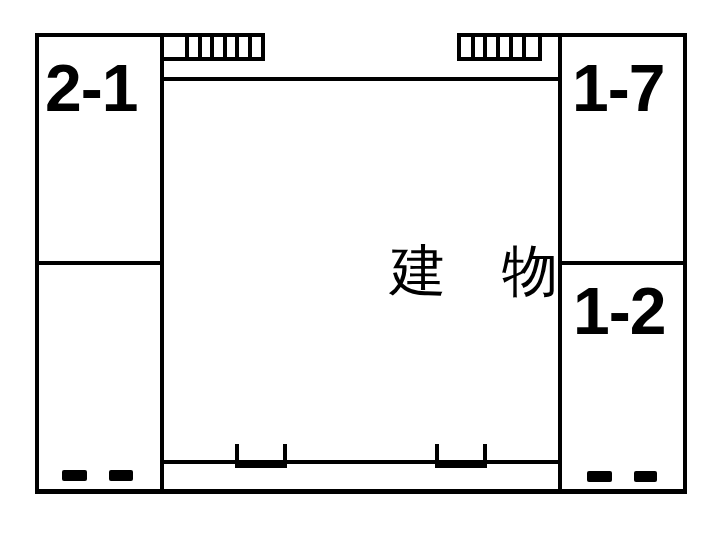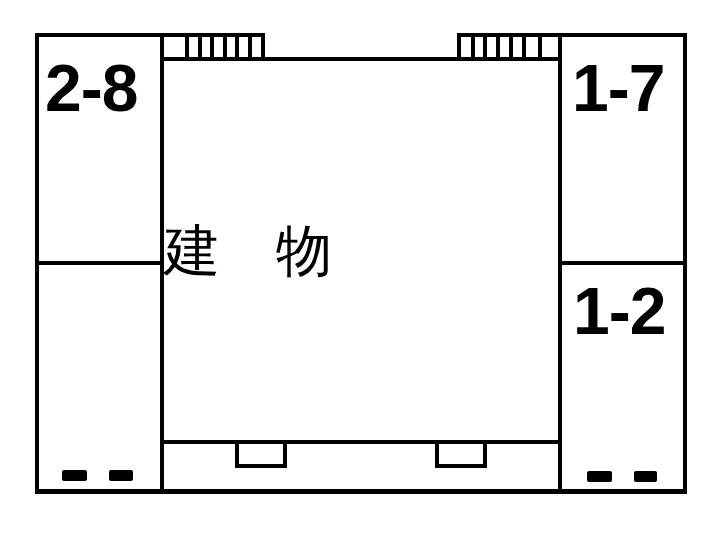--- a/index.html
+++ b/index.html
@@ -51,21 +51,22 @@
     position: absolute;
     font-size: 66px;
     font-weight: bold;
     line-height: 1;
     letter-spacing: -1px;
     white-space: nowrap;
   }
   .building-outline {
     display: flex;
     align-items: center;
-    justify-content: flex-start;
+    justify-content: flex-end;
+    margin-top: 20px;
   }
   .building-label {
     font-size: 56px;
     font-weight: normal;
     line-height: 1;
     white-space: nowrap;
   }
 </style>
 </head>
 <body>
@@ -108,17 +109,17 @@
 
   <div class="entry-step" style="left:235px; top:444px; width:52px; height:24px;"></div>
   <div class="entry-step" style="left:435px; top:444px; width:52px; height:24px;"></div>
 
   <span class="stopper" style="left:62px; top:470px;"></span>
   <span class="stopper" style="left:109px; top:470px; width:24px;"></span>
 
   <span class="stopper" style="left:587px; top:471px;"></span>
   <span class="stopper" style="left:634px; top:471px; width:23px;"></span>
 
-  <div class="unit-label" style="left:45px; top:55px;">2-8</div>
+  <div class="unit-label" style="left:45px; top:55px;">2-1</div>
   <div class="unit-label" style="left:572px; top:55px;">1-7</div>
   <div class="unit-label" style="left:573px; top:278px;">1-2</div>
 
 </div>
 
 </body></html>

